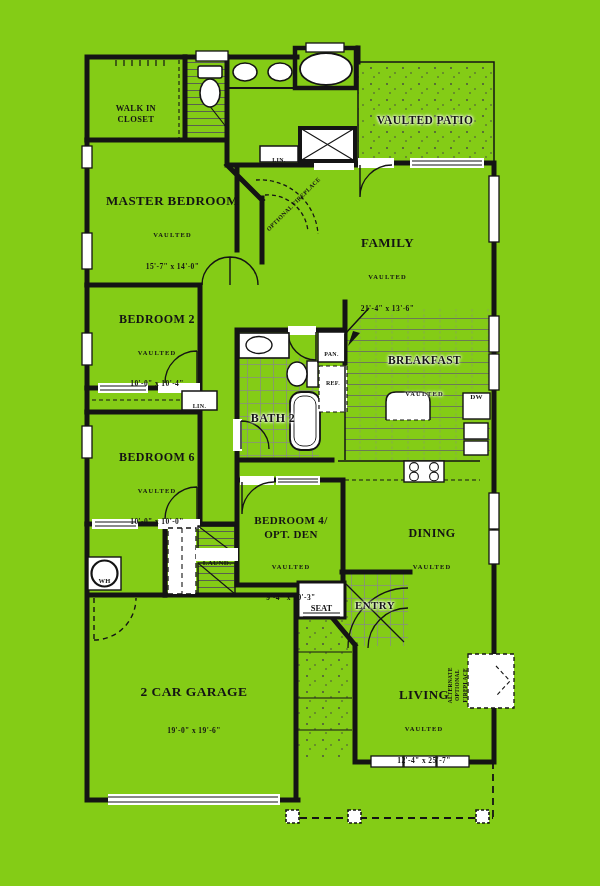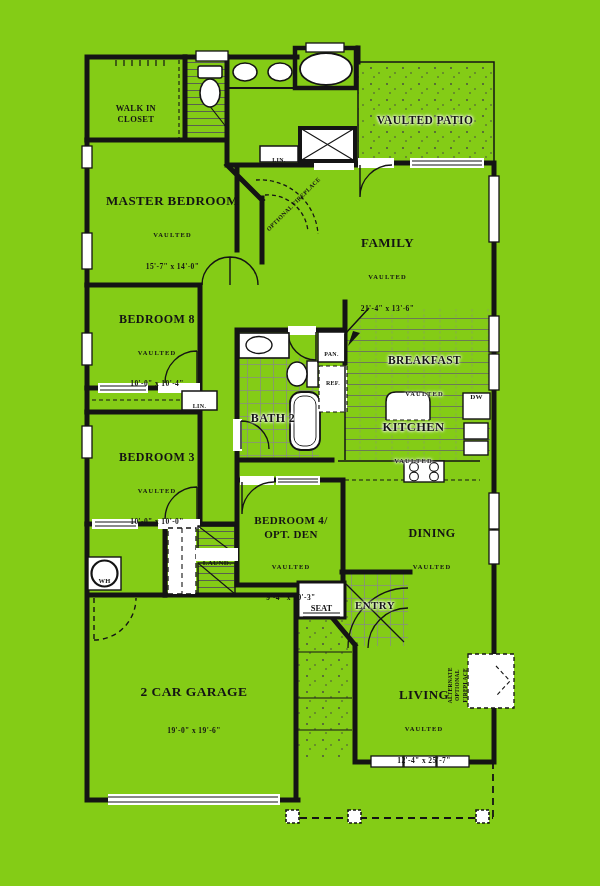--- a/index.html
+++ b/index.html
@@ -205,41 +205,37 @@
     <div class="dims">15'-7" x 14'-0"</div>
   </div>
 
   <div class="lbl" style="left:335px;top:214px;width:105px">
     <div class="nm" style="font-size:13px">FAMILY</div>
     <div class="sub">VAULTED</div>
     <div class="dims">21'-4" x 13'-6"</div>
   </div>
 
   <div class="lbl" style="left:103px;top:291px;width:108px">
-    <div class="nm">BEDROOM 8</div>
+    <div class="nm">BEDROOM 2</div>
     <div class="sub">VAULTED</div>
     <div class="dims">10'-0" x 10'-4"</div>
   </div>
 
   <div class="lbl halo" style="left:372px;top:332px;width:105px">
     <div class="nm" style="font-size:11.5px">BREAKFAST</div>
     <div class="sub">VAULTED</div>
   </div>
 
   <div class="lbl halo" style="left:237px;top:390px;width:72px">
     <div class="nm">BATH 2</div>
   </div>
 
-  <div class="lbl halo" style="left:366px;top:398px;width:95px">
-    <div class="nm" style="font-size:12.5px">KITCHEN</div>
-    <div class="sub">VAULTED</div>
-  </div>
 
   <div class="lbl" style="left:103px;top:429px;width:108px">
-    <div class="nm">BEDROOM 3</div>
+    <div class="nm">BEDROOM 6</div>
     <div class="sub">VAULTED</div>
     <div class="dims">10'-0" x 10'-0"</div>
   </div>
 
   <div class="lbl" style="left:243px;top:492px;width:96px">
     <div class="nm" style="font-size:11px">BEDROOM 4/
 OPT. DEN</div>
     <div class="sub">VAULTED</div>
     <div class="dims">9'-4" x 10'-3"</div>
   </div>

